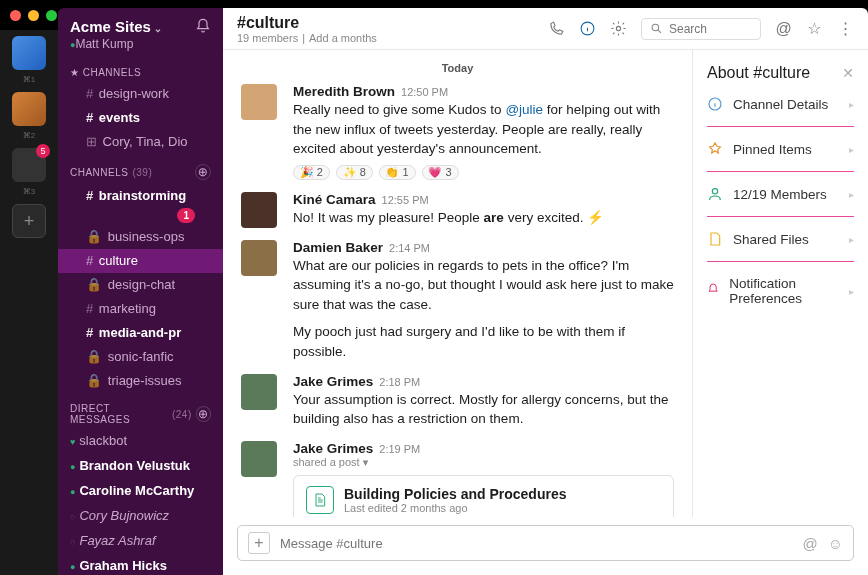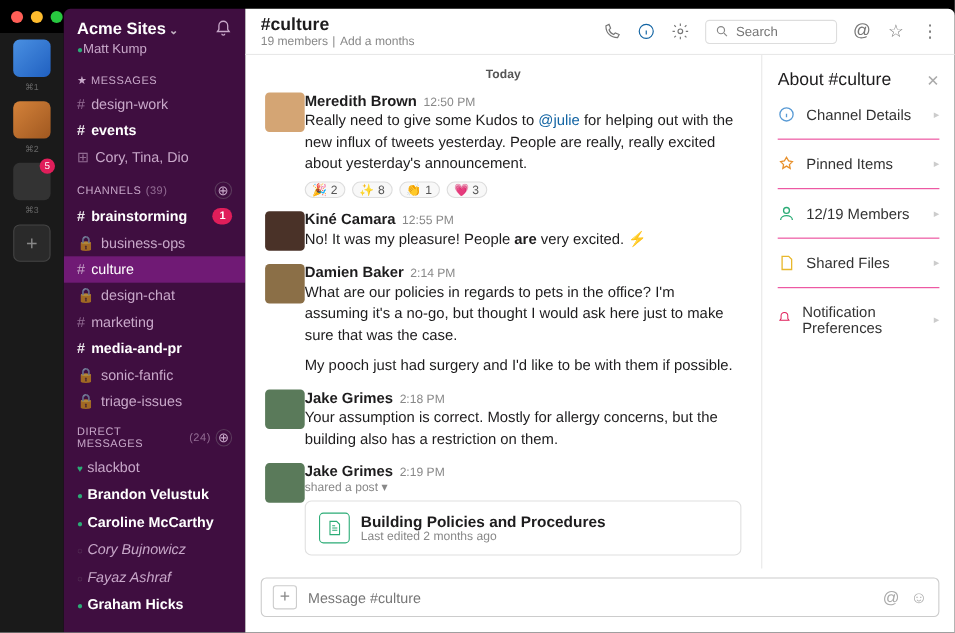--- a/index.html
+++ b/index.html
@@ -21,21 +21,21 @@
 .ws-head { padding:10px 12px 6px; display:flex; justify-content:space-between; align-items:flex-start; }
 .ws-name { color:#fff; font-weight:700; font-size:15px; }
 .ws-name::after{content:" \2304"; font-size:10px; opacity:.7;}
 .ws-user { font-size:12px; margin-top:2px; }
 .ws-user::before{content:"\25CF "; color:#2bac76; font-size:9px;}
 .bell{color:#c8a8c9; font-size:14px;}
 
 .sec-hd { font-size:10px; letter-spacing:.5px; padding:10px 12px 4px; display:flex; align-items:center; gap:4px; }
 .sec-hd .cnt{opacity:.6;}
 .sec-hd .add{margin-left:auto; width:16px; height:16px; border-radius:50%; border:1px solid #5a3a5b; display:flex; align-items:center; justify-content:center; font-size:12px;}
-.ch-item { padding:2px 12px; font-size:13px; line-height:20px; cursor:pointer; white-space:nowrap; overflow:hidden; text-overflow:ellipsis; }
+.ch-item { padding:2px 28px; font-size:13px; line-height:20px; cursor:pointer; white-space:nowrap; overflow:hidden; text-overflow:ellipsis; }
 .ch-item.unread{color:#fff; font-weight:700;}
 .ch-item.active{background:#701a75; color:#fff;}
 .ch-item .pre{opacity:.6; margin-right:2px;}
 .ch-item.unread .pre{opacity:.9;}
 .ch-item .nb{float:right; background:#e01e5a; color:#fff; font-size:10px; border-radius:9px; padding:0 6px; line-height:15px; margin-top:2px;}
 .dm-item{padding:2px 12px; font-size:13px; line-height:20px;}
 .dm-item .dot{font-size:9px; margin-right:4px;}
 .dm-item .on{color:#2bac76;} .dm-item .off{color:#5a3a5b;}
 .dm-item.unread{color:#fff; font-weight:700;}
 .italic{font-style:italic;}
@@ -48,21 +48,21 @@
 .tb-icons{margin-left:auto; display:flex; align-items:center; gap:14px; color:#777;}
 .tb-ico{width:17px; height:17px; display:flex; align-items:center; justify-content:center; cursor:pointer;}
 .tb-ico svg{width:17px;height:17px;stroke:#777;fill:none;stroke-width:1.5;}
 .info-active svg{stroke:#1264a3;}
 .search{border:1px solid #ddd; border-radius:4px; padding:3px 8px; display:flex; align-items:center; gap:6px; width:120px;}
 .search input{border:none; outline:none; font-size:12px; width:80px;}
 
 .content{flex:1; display:flex; overflow:hidden;}
 .msgs{flex:1; overflow:hidden; padding:8px 18px 0; position:relative; font-size:13.5px; color:#1d1c1d;}
 .divider{text-align:center; font-size:11px; font-weight:600; color:#555; padding:4px 0;}
-.msg{display:flex; gap:0; padding:6px 0;}
+.msg{display:flex; gap:16px; padding:6px 0;}
 .av{width:36px; height:36px; border-radius:4px; flex-shrink:0; background-size:cover;}
 .mb{flex:1;}
 .mh{display:flex; align-items:baseline; gap:6px;}
 .mn{font-weight:700;}
 .mt{font-size:11px; color:#888;}
 .mbody{margin-top:1px; line-height:1.45;}
 .mention{color:#1264a3;}
 .reacts{display:flex; gap:6px; margin-top:6px;}
 .react{border:1px solid #ddd; border-radius:10px; padding:0 6px; font-size:11px; color:#555; background:#f8f8f8;}
 .sharebox{border:1px solid #e0e0e0; border-radius:6px; margin-top:6px; padding:10px 12px;}
@@ -119,21 +119,21 @@
     </div>
     <div class="bell">
       <svg viewBox="0 0 24 24" width="16" height="16" fill="none" stroke="currentColor" stroke-width="1.8">
           <path d="M6 8a6 6 0 0112 0v5l2 3H4l2-3V8z"></path>
           <path d="M10 19a2 2 0 004 0"></path>
         </svg>
     </div>
   </div>
 
   <div class="sec-hd">
-      <span>★ MESSAGES</span>
+      <span>★ CHANNELS</span>
     </div>
   <div id="starred-list">
       <div class="ch-item"><span class="pre">#</span> design-work</div>
       <div class="ch-item unread"><span class="pre">#</span> events</div>
       <div class="ch-item"><span class="pre">⊞</span> Cory, Tina, Dio</div>
     </div>
 
   <div class="sec-hd">
     <span>CHANNELS</span>
       <span class="cnt">(39)</span>

